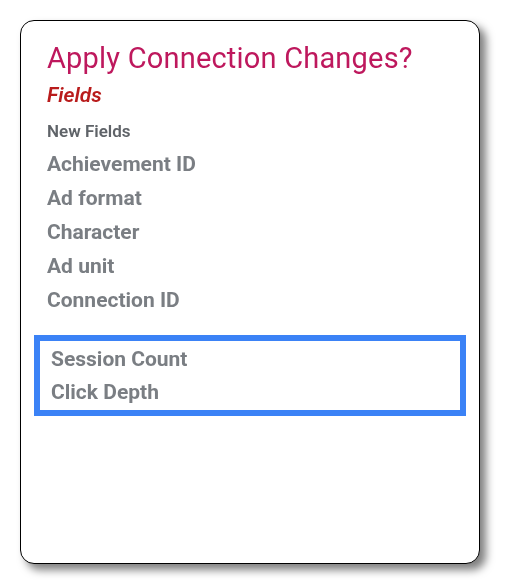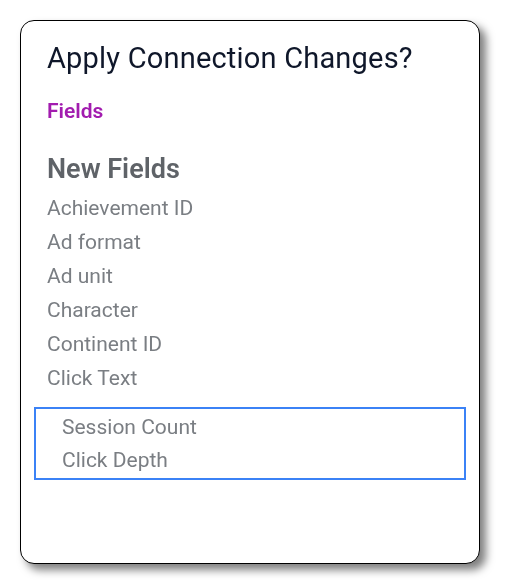--- a/index.html
+++ b/index.html
@@ -21,70 +21,70 @@
       box-shadow: 6px 6px 8px rgba(0,0,0,0.5);
       width: 460px;
       height: 544px;
       padding: 20px 26px 0 26px;
       overflow: hidden;
       position: relative;
     }
     .dialog-title {
       font-size: 29px;
       font-weight: 400;
-      color: #0f172a;
-      margin-bottom: 24px;
+      color: #be185d;
+      margin-bottom: 8px;
       letter-spacing: 0.2px;
     }
     .section-heading {
       font-size: 21px;
       font-weight: 600;
-      color: #a21caf;
-      margin-bottom: 30px;
+      color: #b91c1c;
+      margin-bottom: 14px;
+      font-style: italic;
     }
     .subsection-heading {
-      font-size: 27px;
+      font-size: 17px;
       font-weight: 600;
       color: #5f6368;
       margin-bottom: 6px;
     }
     .field-list {
       list-style: none;
     }
     .field-item {
       font-size: 21px;
-      font-weight: 400;
+      font-weight: 700;
       color: #7a7e83;
       line-height: 1.62;
     }
     .highlight-box {
-      border: 2px solid #3b82f6;
+      border: 6px solid #3b82f6;
       margin-left: -13px;
       margin-right: -13px;
-      padding: 2px 11px 2px 26px;
-      margin-top: 12px;
+      padding: 2px 11px 2px 11px;
+      margin-top: 18px;
     }
     .highlight-box .field-item {
       line-height: 1.55;
     }
   </style>
 </head>
 <body>
 
 <div class="dialog">
   <h1 class="dialog-title">Apply Connection Changes?</h1>
   <div class="section-heading">Fields</div>
   <div class="subsection-heading">New Fields</div>
   <ul class="field-list">
     <li class="field-item">Achievement ID</li>
     <li class="field-item">Ad format</li>
+    <li class="field-item">Character</li>
     <li class="field-item">Ad unit</li>
-    <li class="field-item">Character</li>
-    <li class="field-item">Continent ID</li>
-    <li class="field-item">Click Text</li>
+    <li class="field-item">Connection ID</li>
   </ul>
   <div class="highlight-box">
     <ul class="field-list">
       <li class="field-item">Session Count</li>
       <li class="field-item">Click Depth</li>
     </ul>
   </div>
 </div>
 
 </body></html>

